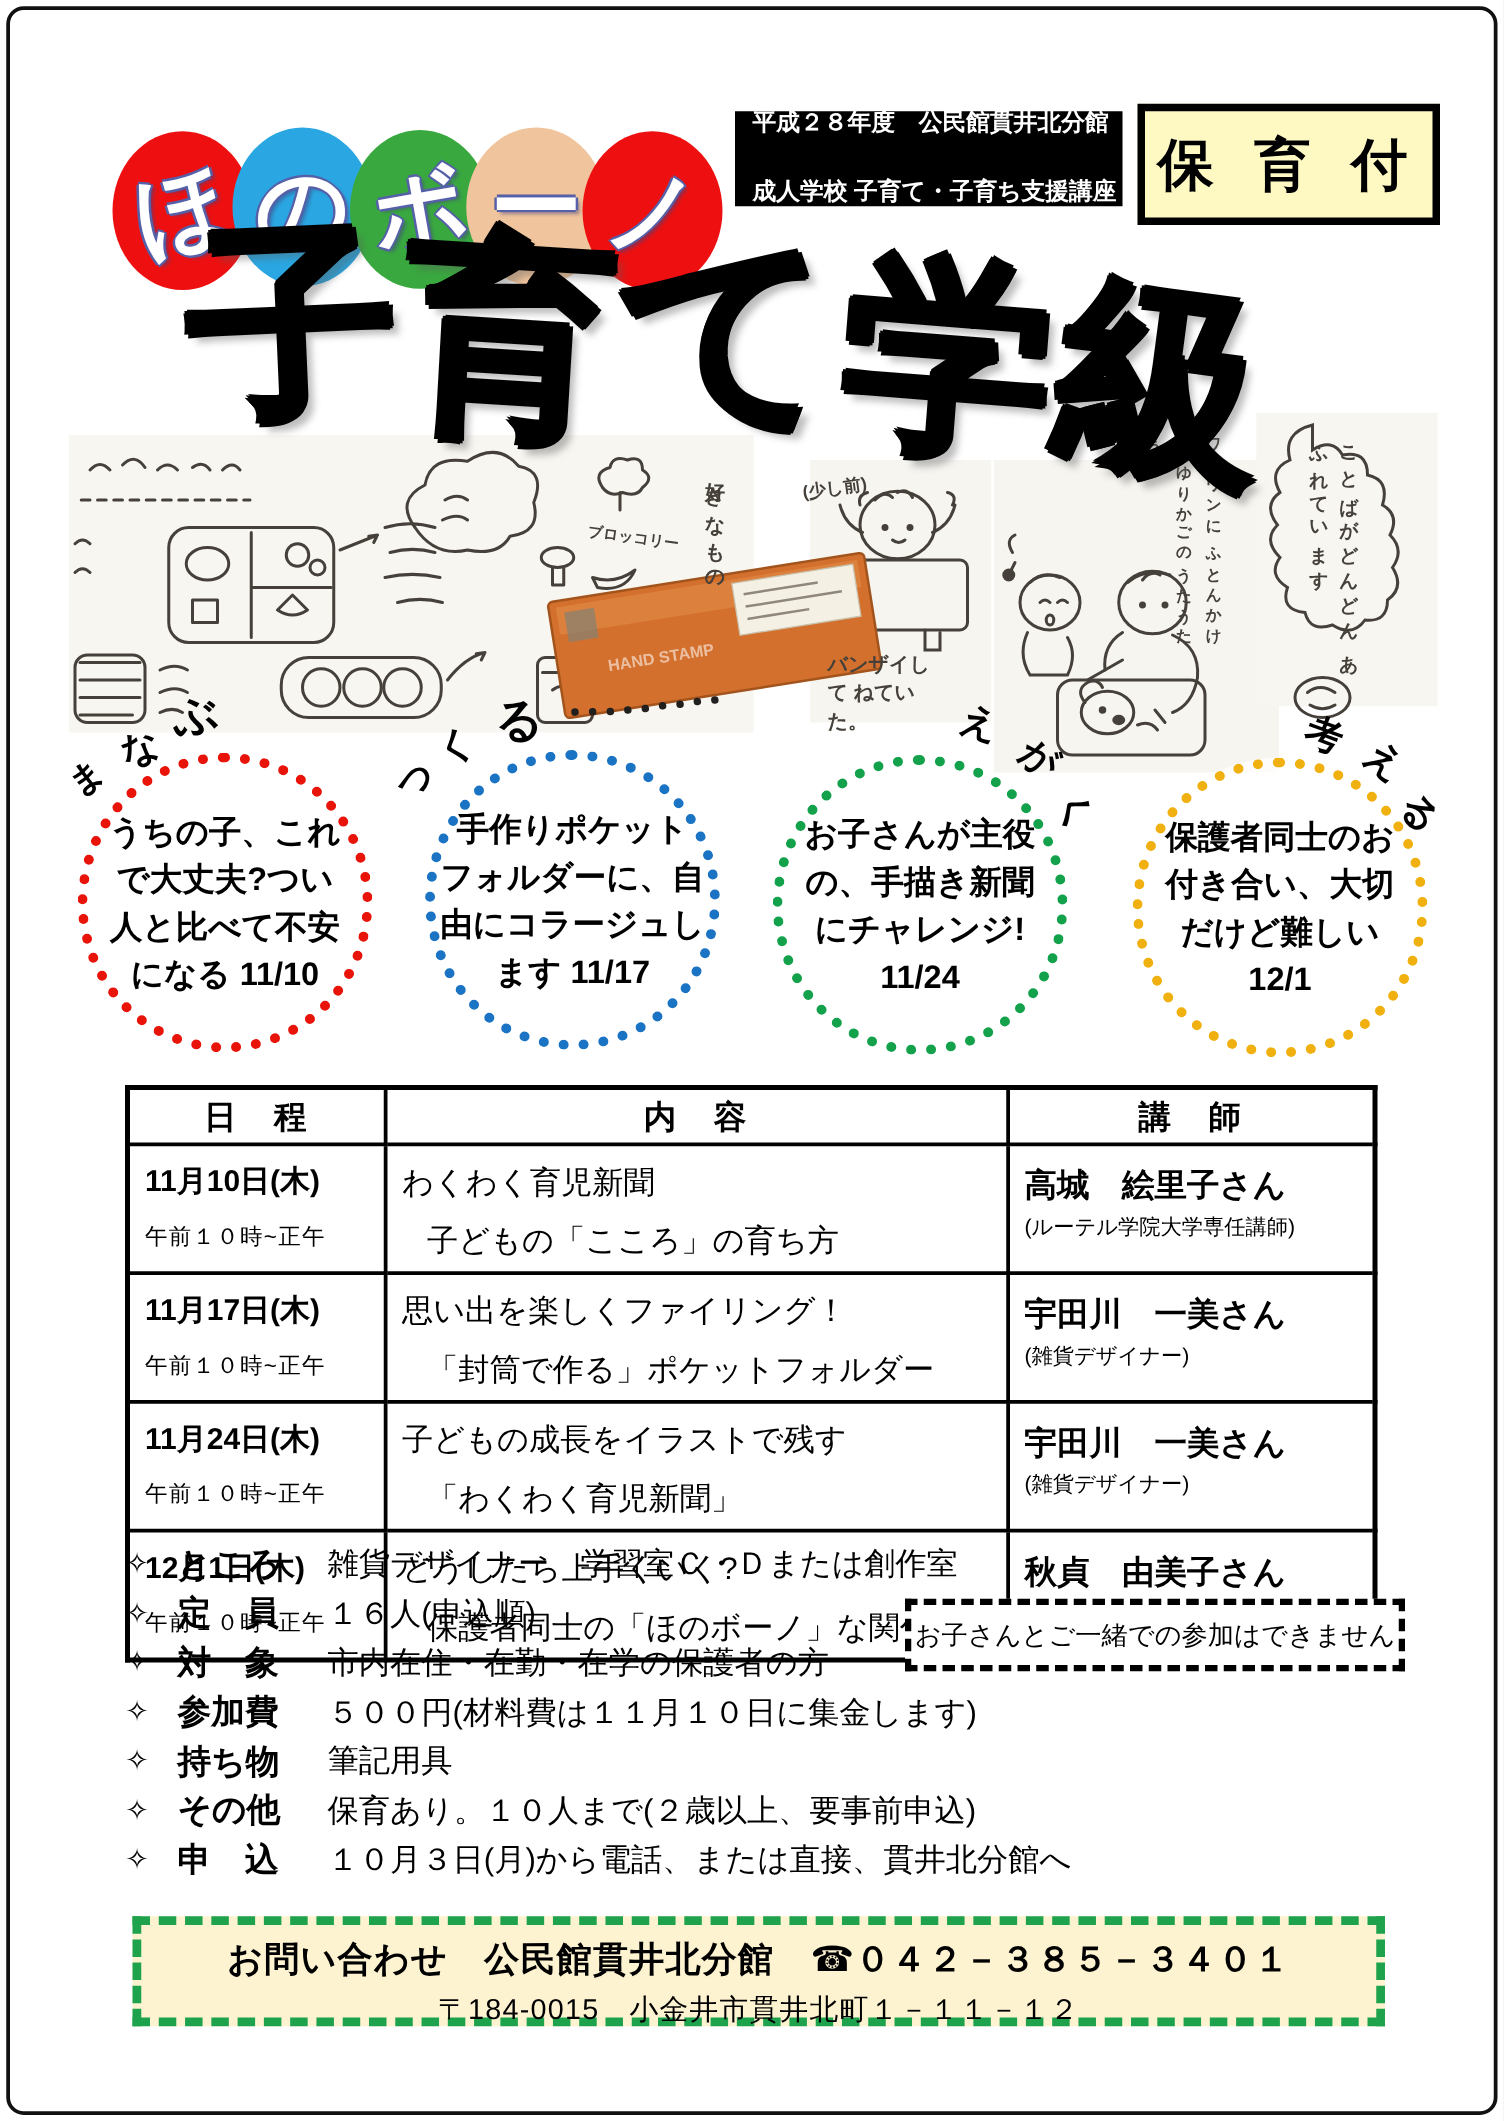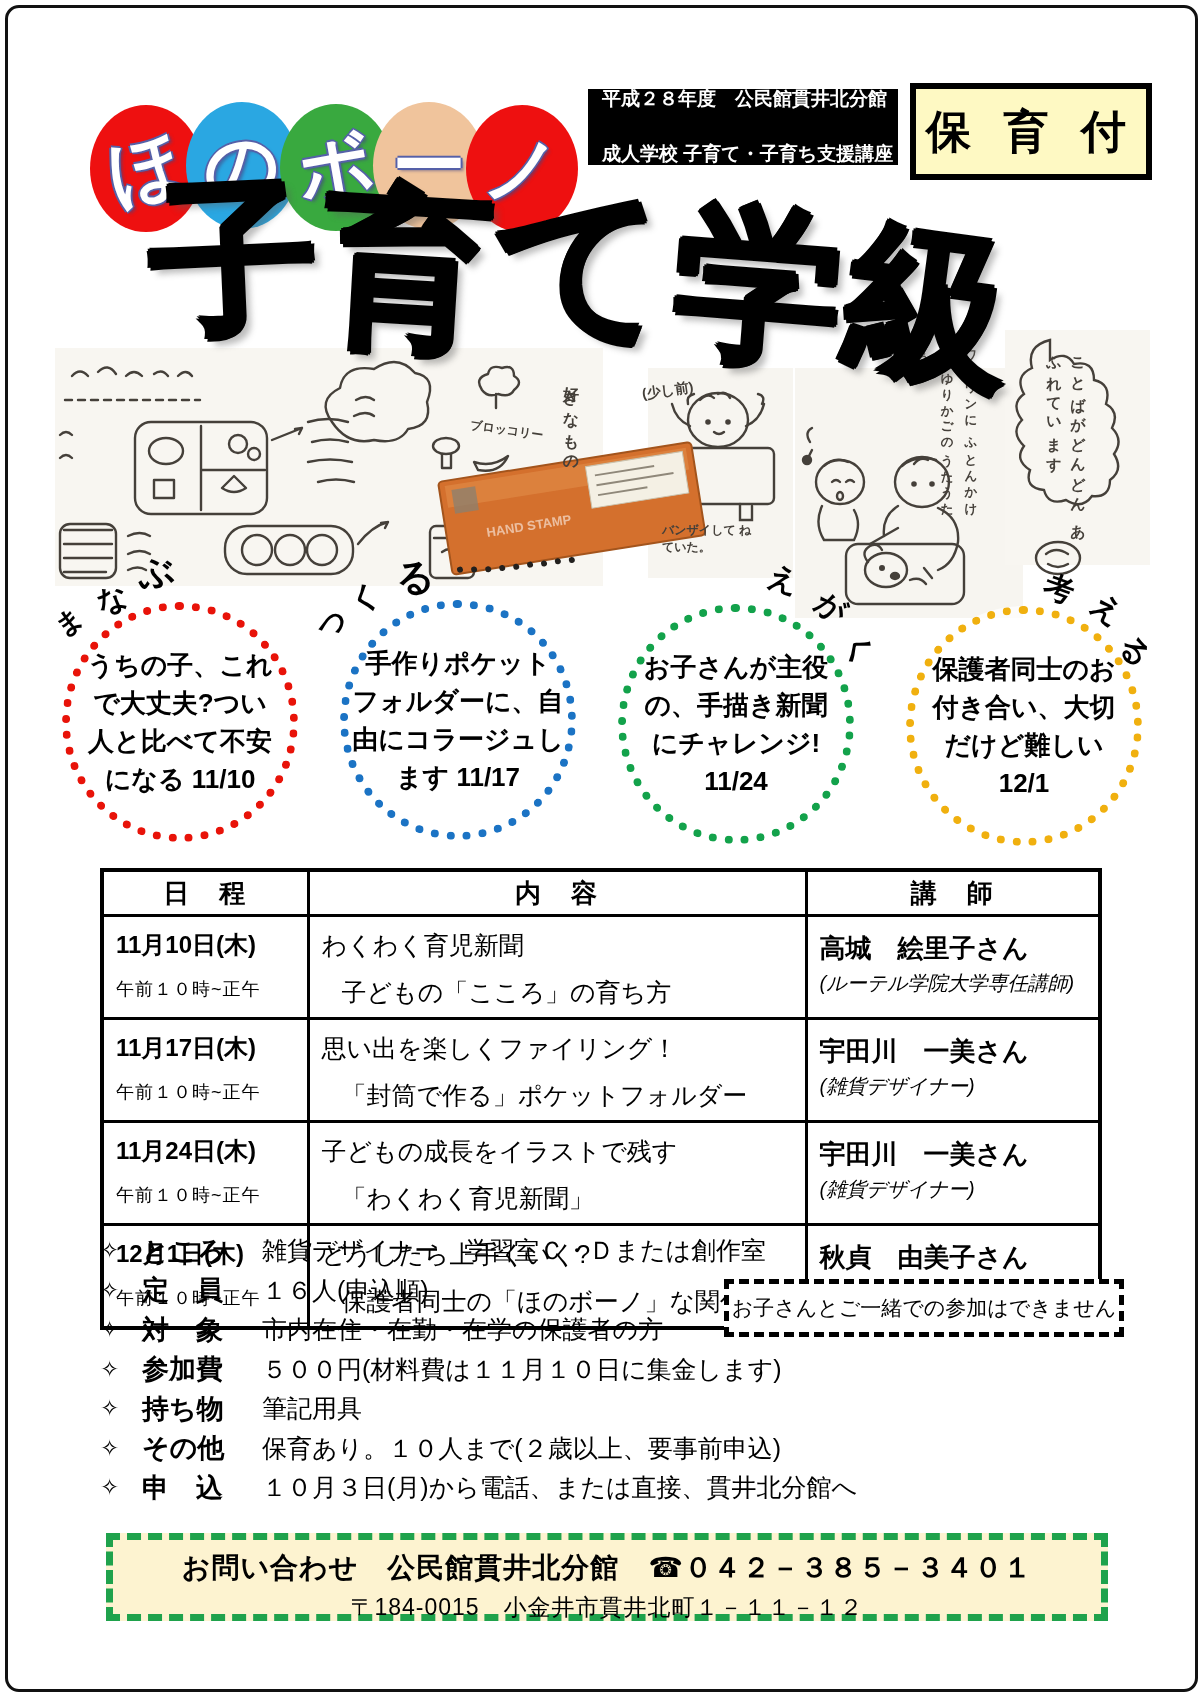--- a/index.html
+++ b/index.html
@@ -47,21 +47,21 @@
   .tc3{transform:rotate(3deg) translateY(12px);}
   .tc4{transform:rotate(6deg) translateY(28px);}
   .title-dot{position:absolute;left:150px;top:253px;width:9px;height:9px;background:#000;
         border-radius:3px;z-index:10;}
 
   
   .sketch-strip{position:absolute;left:50px;top:330px;width:1105px;height:290px;z-index:1;}
   .sketch-strip svg{position:absolute;left:0;top:0;}
   .cap{position:absolute;color:#45403a;font-weight:700;z-index:2;}
   .cap-0{left:592px;top:52px;font-size:14px;transform:rotate(-8deg);}
-  .cap-1{left:612px;top:192px;width:96px;font-size:12px;line-height:1.4;}
+  .cap-1{left:612px;top:192px;width:96px;font-size:16px;line-height:1.4;}
   .cap-2{left:510px;top:44px;height:150px;font-size:16px;writing-mode:vertical-rl;letter-spacing:4px;}
   .cap-3{left:420px;top:92px;font-size:12px;transform:rotate(8deg);}
   .cap-4{left:838px;top:12px;height:172px;width:94px;font-size:12.5px;writing-mode:vertical-rl;
          letter-spacing:2px;line-height:1.9;}
   .cap-5{left:992px;top:16px;height:196px;font-size:15px;writing-mode:vertical-rl;
          letter-spacing:3px;line-height:1.6;}
 
   
   .scircle{position:absolute;width:236px;height:240px;border-radius:50%;border:8px dotted #000;
         box-sizing:border-box;z-index:3;background:rgba(255,255,255,.72);}
@@ -81,21 +81,21 @@
   .schedule th{height:40px;font-size:26px;font-weight:700;letter-spacing:2px;text-align:center;}
   .schedule td{height:72px;vertical-align:top;padding:8px 12px;box-sizing:border-box;}
   .col-date{width:206px;}
   .col-content{width:498px;}
   .col-lect{width:294px;}
   .cell-date-main{font-size:24px;font-weight:700;margin-top:4px;white-space:nowrap;}
   .cell-date-time{font-size:18px;margin-top:16px;letter-spacing:1px;}
   .cell-line1{font-size:25px;margin-top:4px;white-space:nowrap;}
   .cell-line2{font-size:25px;margin-top:14px;padding-left:8px;white-space:nowrap;margin-left:12px;}
   .cell-lect-name{font-size:26px;font-weight:700;margin-top:6px;white-space:nowrap;}
-  .cell-lect-title{font-size:20px;margin-top:4px;white-space:nowrap;font-style:italic;}
+  .cell-lect-title{font-size:17px;margin-top:4px;white-space:nowrap;}
 
   
   .details{position:absolute;left:100px;top:1231px;z-index:5;}
   .detail-row{display:flex;align-items:center;height:39.5px;}
   .d-diamond{width:42px;font-size:23px;}
   .d-label{width:120px;font-size:27px;font-weight:700;white-space:nowrap;}
   .d-value{font-size:25px;white-space:nowrap;}
 
   .note-box{position:absolute;left:724px;top:1279px;width:400px;height:58px;border:5px dashed #000;
         box-sizing:border-box;display:flex;align-items:center;justify-content:center;

